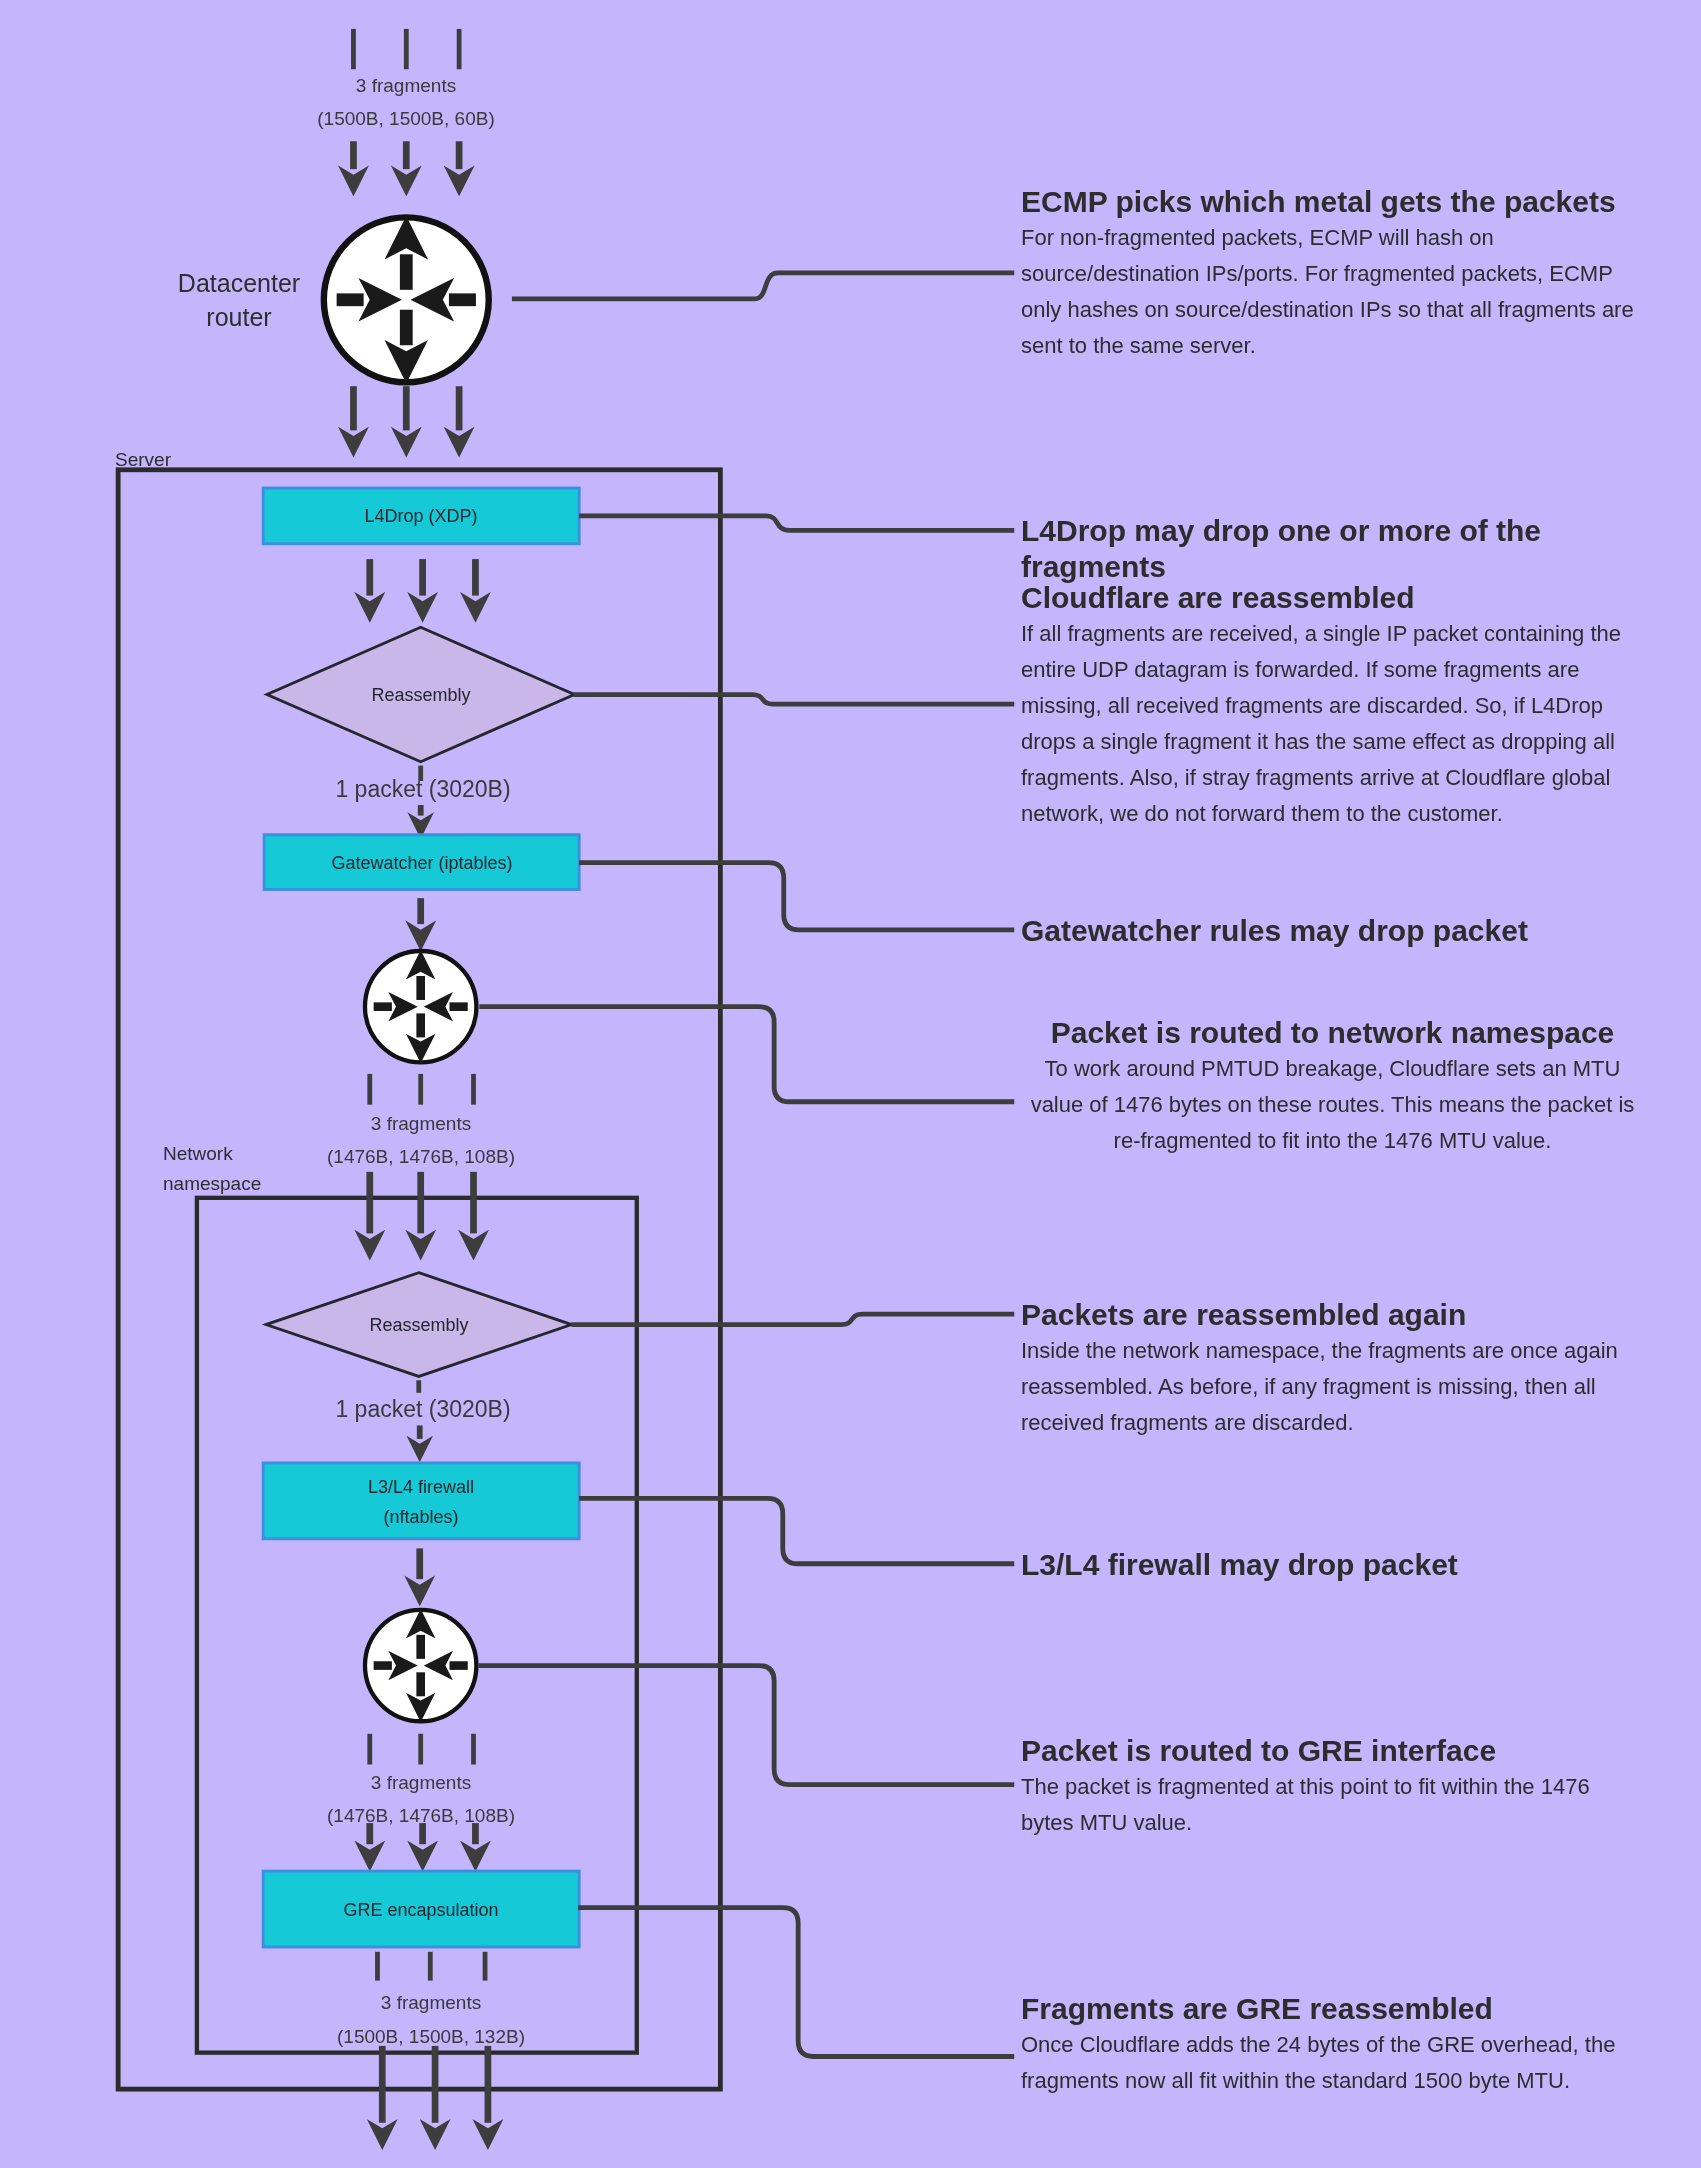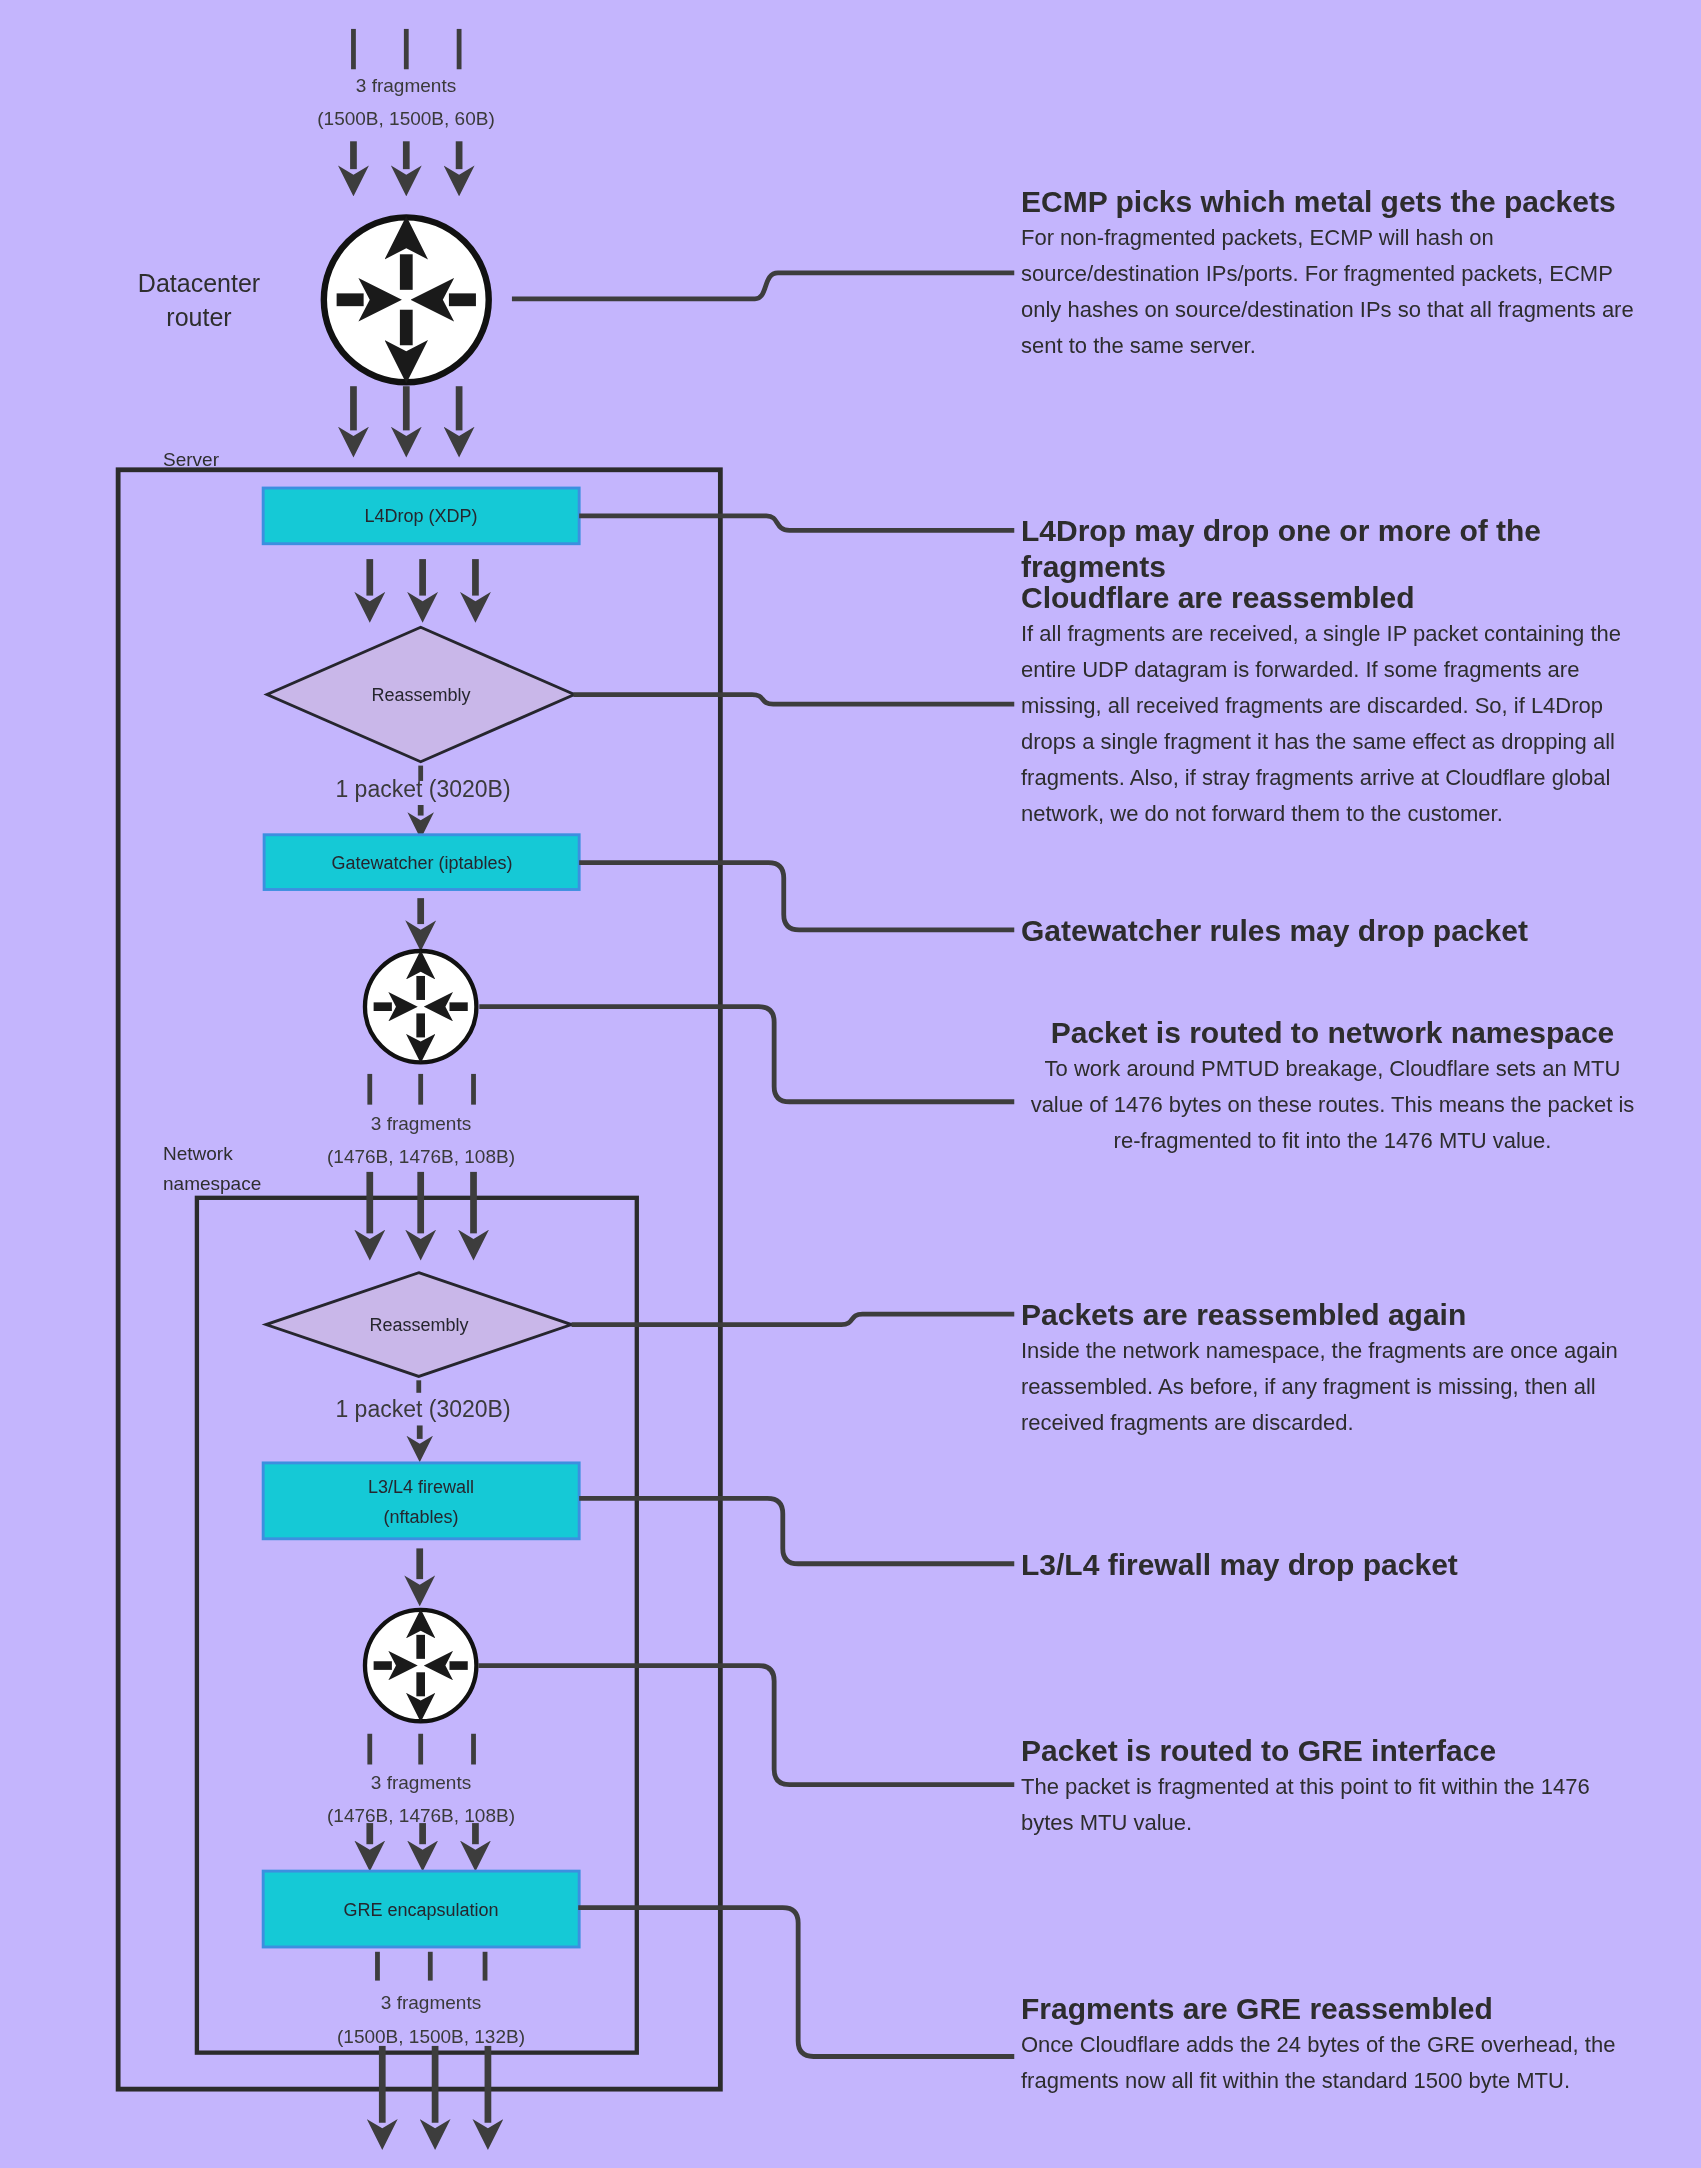--- a/index.html
+++ b/index.html
@@ -12,21 +12,21 @@
   .conn{fill:none;stroke:#3d3d3d;stroke-width:5;}
   .dash{stroke:#3d3d3d;stroke-width:5;}
   .flow{stroke:#3d3d3d;stroke-width:7;}
   .flow6{stroke:#3d3d3d;stroke-width:6;}
   .dlabel{position:absolute;transform:translate(-50%,-50%);white-space:pre-line;text-align:center;}
   .lab19{font-size:18px;color:#26262e;}
   .lab20{font-size:19px;color:#3a3a3a;}
   .lab24{font-size:23px;color:#3a3a3a;}
   .corner{position:absolute;font-size:19px;color:#2e2e2e;white-space:pre-line;line-height:30px;}
   .bigname{position:absolute;transform:translate(-50%,-50%);font-size:25px;line-height:34px;
-           color:#2e2e2e;text-align:center;white-space:pre-line;}
+           color:#2e2e2e;text-align:center;white-space:pre-line;margin-left:40px;}
   .note{position:absolute;left:1021px;width:623px;color:#2d2d2d;}
   .note h3{margin:0;font-size:30px;line-height:36px;font-weight:bold;}
   .note p{margin:0;font-size:22px;line-height:36px;}
 </style>
 </head>
 <body>
 
 <div id="canvas">
 
   <svg id="shapes" width="1701" height="2168" viewBox="0 0 1771 2257">
@@ -142,21 +142,21 @@
       <path class="conn" d="M602 1986 L815 1986 Q831 1986 831 2002 L831 2125 Q831 2141 847 2141 L1056 2141"></path>
     </g>
   </svg>
 
   <div class="dlabel lab20" style="left:406px;top:86px;">3 fragments</div>
   <div class="dlabel lab20" style="left:406px;top:119px;">(1500B, 1500B, 60B)</div>
 
   <div class="bigname" style="left:199px;top:300px;">Datacenter
 router</div>
 
-  <div class="corner" style="left:115px;top:445px;margin-left:48px;">Server</div>
+  <div class="corner" style="left:115px;top:445px;">Server</div>
 
   <div class="dlabel lab19" style="left:421px;top:516px;">L4Drop (XDP)</div>
 
   <div class="dlabel lab19" style="left:421px;top:695px;">Reassembly</div>
   <div class="dlabel lab24" style="left:423px;top:789px;">1 packet (3020B)</div>
 
   <div class="dlabel lab19" style="left:422px;top:863px;">Gatewatcher (iptables)</div>
 
   <div class="dlabel lab20" style="left:421px;top:1124px;">3 fragments</div>
   <div class="dlabel lab20" style="left:421px;top:1157px;">(1476B, 1476B, 108B)</div>

